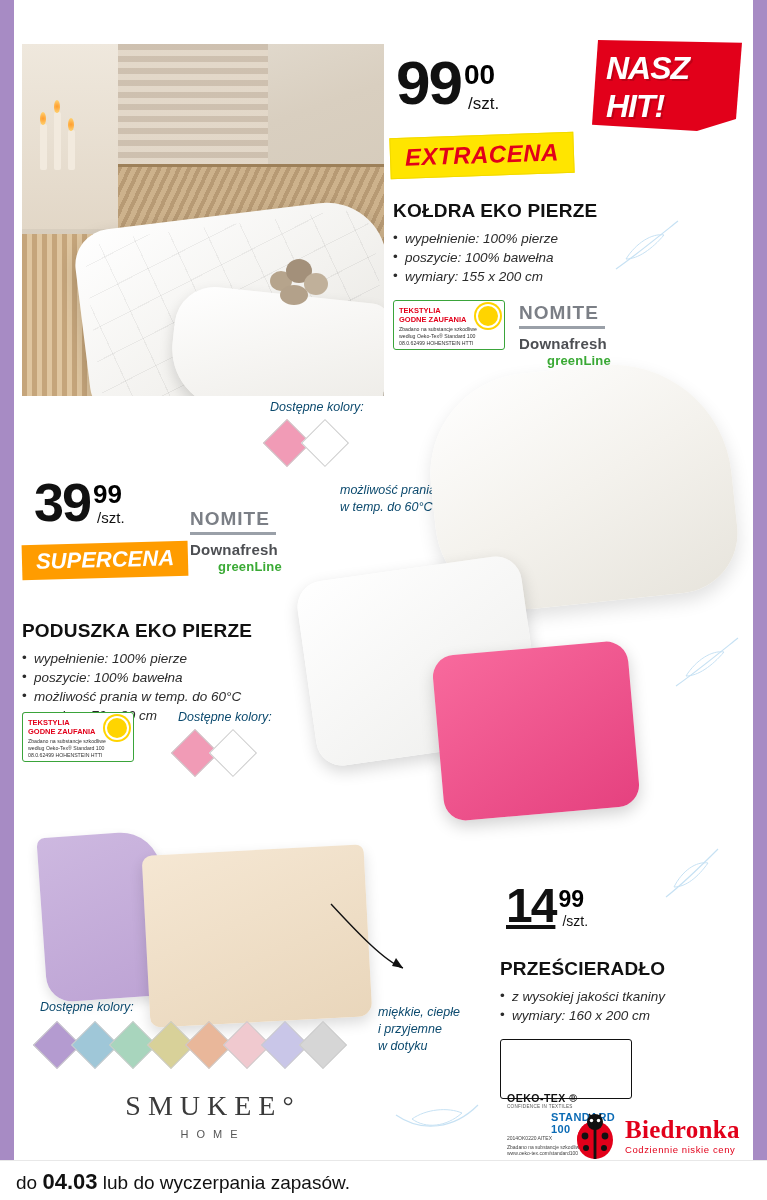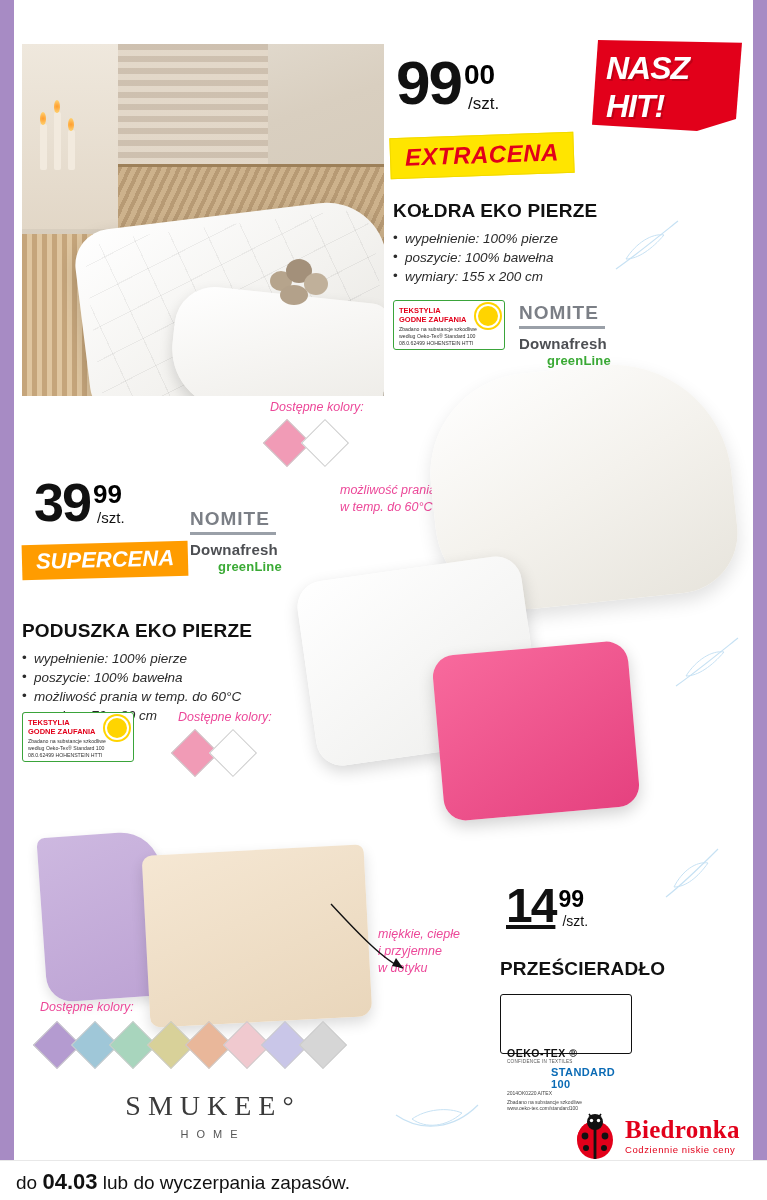--- a/index.html
+++ b/index.html
@@ -136,21 +136,21 @@
   .nomite {
     font-weight: 700; font-size: 19px; letter-spacing: 1px; color: #7b7f86;
     position: relative;
   }
   .nomite .bar { display:block; width: 86px; height:3px; background:#9aa0a8; margin-top:2px;}
   .downafresh { font-size: 15px; font-weight: 700; color: #4d4f53; letter-spacing: .2px;}
   .greenline { font-size: 13px; font-weight: 700; color: #3aaa35; letter-spacing: .2px; margin-left: 28px;}
 
   
   .diamond { width: 34px; height: 34px; transform: rotate(45deg); border: 1px solid #ccc; display:inline-block; }
-  .label-it { font-size: 12.5px; font-style: italic; color: #ec4899; }
+  .label-it { font-size: 12.5px; font-style: italic; color: #0c4a6e; }
 
   
   .price-pillow { position: absolute; left: 34px; top: 478px; }
   .badge-supercena {
     position: absolute; left: 22px; top: 543px;
     background: #ff9c00; color: #fff; font-weight: 700; font-style: italic;
     font-size: 22px; padding: 4px 14px 5px; transform: rotate(-1.5deg);
   }
   .block-pillow { position: absolute; left: 22px; top: 620px; width: 300px; }
 
@@ -371,40 +371,44 @@
       <span class="diamond" style="background:#ffffff;"></span>
     </div>
   </div>
 
   <div class="pillow-white"></div>
   <div class="pillow-pink"></div>
 
   <div class="sheet-purple"></div>
   <div class="sheet-cream"></div>
 
-  <div style="position:absolute;left:378px;top:926px;width:120px;">
+  <div style="position:absolute;left:378px;top:1004px;width:120px;">
     <div class="label-it" style="line-height:17px;">miękkie, ciepłe<br>i przyjemne<br>w dotyku</div>
   </div>
   <svg width="90" height="80" style="position:absolute;left:325px;top:900px;">
     <path d="M78,68 C60,62 30,30 6,4" stroke="#111" fill="none" stroke-width="1.4"></path>
     <path d="M78,68 l-11,-2 l4,-8 z" fill="#111"></path>
   </svg>
 
   <div class="price-sheet">
     <div class="row-price">
       <span class="price-big" style="font-size:48px;line-height:42px;text-decoration:underline;">14</span>
       <span class="unit-col">
         <span class="price-sup" style="font-size:23px;line-height:19px;margin-top:3px;">99</span>
         <span class="price-unit" style="margin-top:4px;font-size:14px;">/szt.</span>
       </span>
     </div>
   </div>
 
   <div class="block-sheet">
     <div class="prod-title">PRZEŚCIERADŁO</div>
+    <ul class="bullets">
+      <li>z wysokiej jakości tkaniny</li>
+      <li>wymiary: 160 x 200 cm</li>
+    </ul>
     <div class="cert-oeko2" style="margin-top:14px;">
       <div class="h">OEKO-TEX ®</div>
       <div class="s">CONFIDENCE IN TEXTILES</div>
       <div class="std" style="margin-top:2px;margin-left:44px;">STANDARD 100</div>
       <div class="num">2014OK0220 AITEX</div>
       <div class="num" style="margin-top:3px;">Zbadano na substancje szkodliwe</div>
       <div class="num">www.oeko-tex.com/standard100</div>
     </div>
   </div>
 

